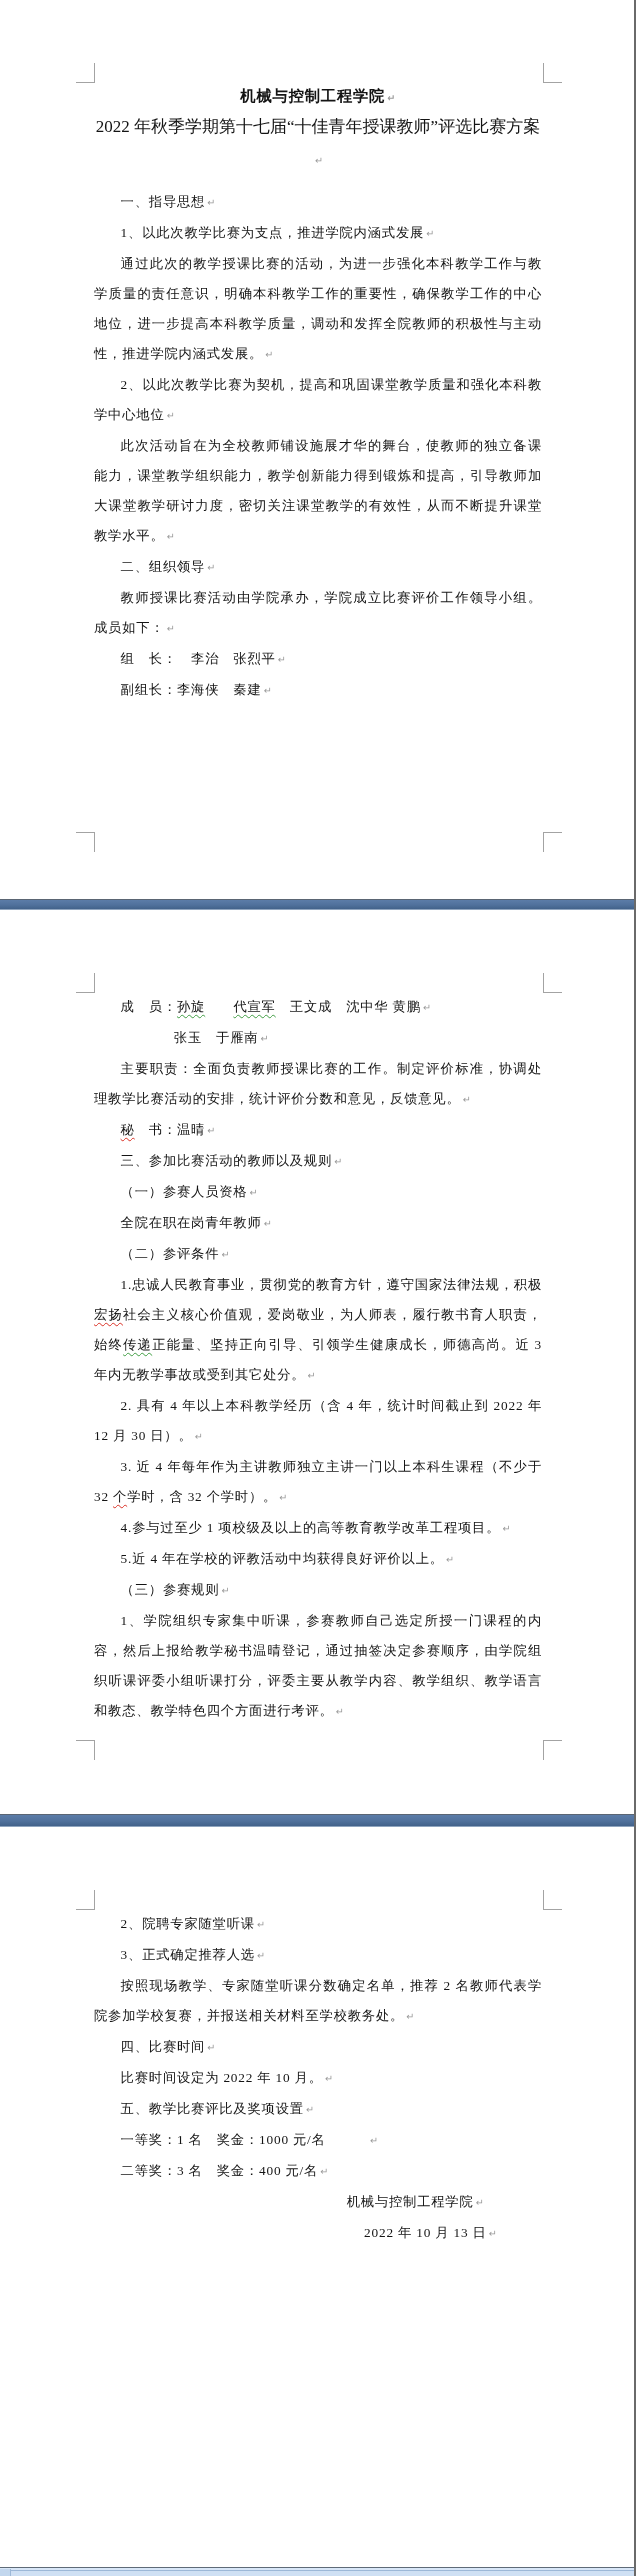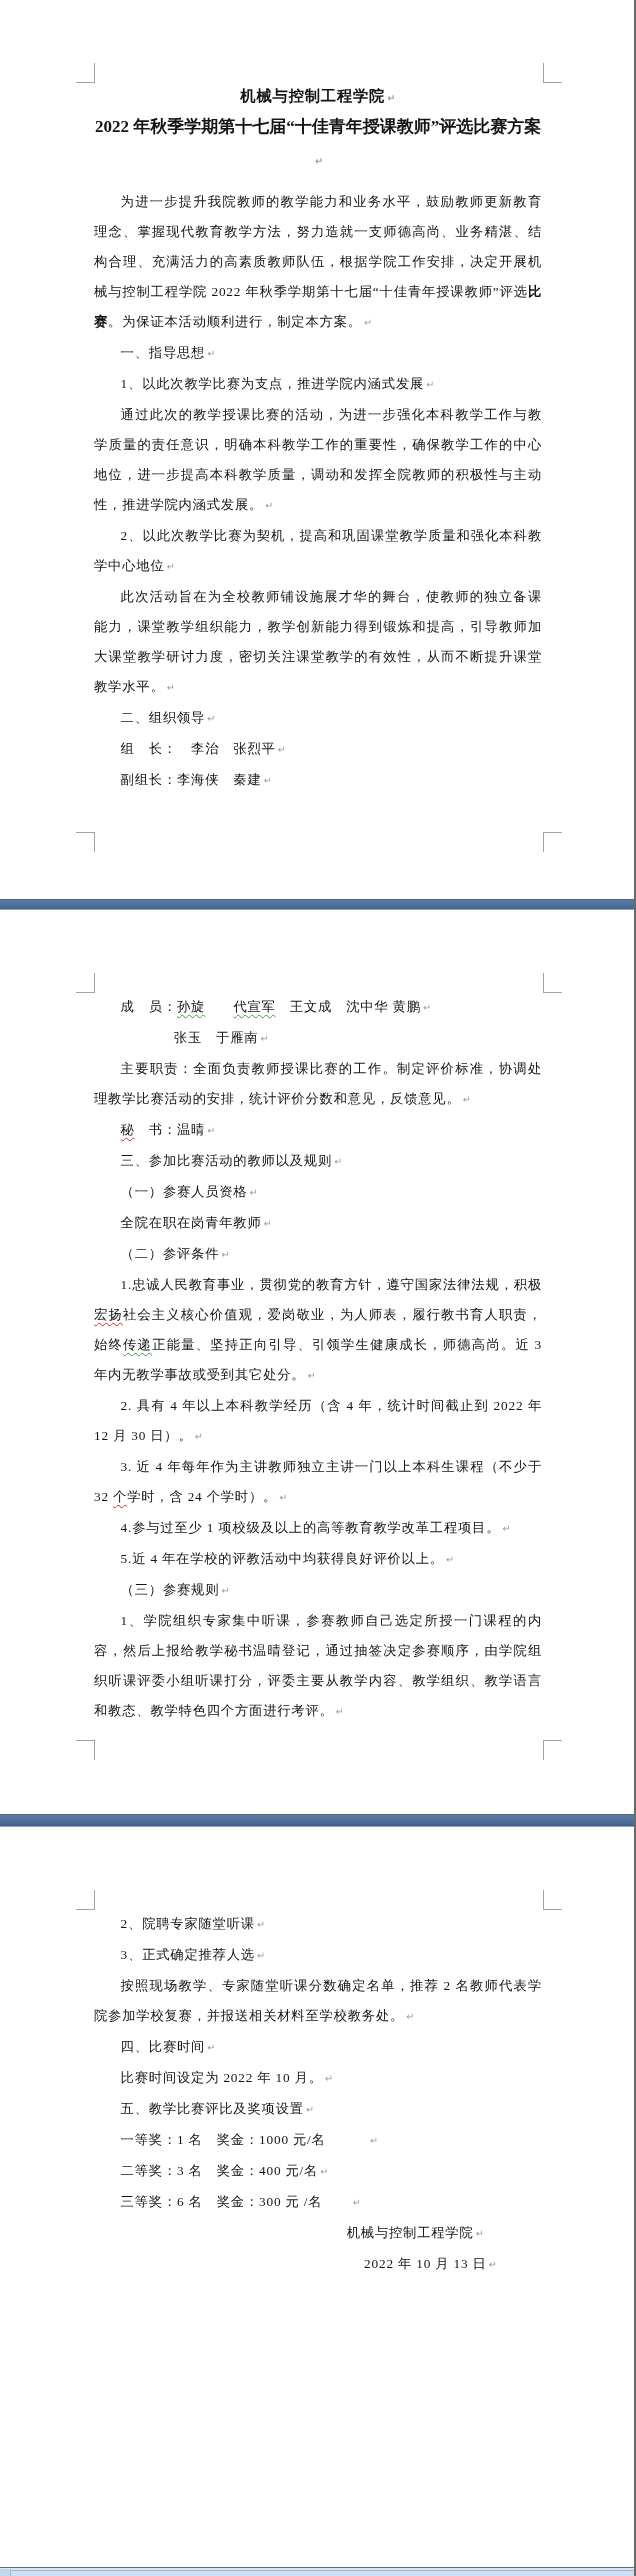--- a/index.html
+++ b/index.html
@@ -12,21 +12,21 @@
   .page{position:relative;width:636px;background:#ffffff;overflow:hidden;}
   .page-1{height:899px;}
   .page-2{height:904px;}
   .page-3{height:740px;}
   .content{position:absolute;left:94px;top:82px;width:448px;}
   .para{
     margin:0;font-size:13.3px;line-height:30px;letter-spacing:0.8px;
     text-align:justify;text-indent:2em;
   }
   .t-title1{text-align:center;text-indent:0;font-weight:bold;font-size:15.3px;line-height:27px;}
-  .t-title2{text-align:center;text-indent:0;font-weight:bold;font-size:17px;line-height:32px;margin-bottom:9.6px;letter-spacing:0;}
+  .t-title2{text-align:center;text-indent:0;font-weight:normal;font-size:17px;line-height:32px;margin-bottom:9.6px;letter-spacing:0;}
   .t-heading{font-weight:normal;text-align:left;}
   .t-member2{text-indent:6em;text-align:left;}
   .t-list{text-align:left;}
   .t-sign1{text-align:right;text-indent:0;padding-right:58px;}
   .t-sign2{text-align:right;text-indent:0;padding-right:45px;}
   .bold{font-weight:bold;}
   .u-red{text-decoration:underline;text-decoration-style:wavy;text-decoration-color:var(--err-red);text-decoration-thickness:0.8px;text-underline-offset:3.2px;}
   .u-green{text-decoration:underline;text-decoration-style:wavy;text-decoration-color:var(--gram-green);text-decoration-thickness:0.8px;text-underline-offset:3.2px;text-align:center;}
   .pilcrow{color:var(--pmark);font-size:9.6px;letter-spacing:0;margin-left:2.4px;font-family:"DejaVu Sans","Liberation Sans",sans-serif;}
   .crop{position:absolute;width:17.7px;height:19px;border:0 solid #a3a3a3;}
@@ -59,27 +59,27 @@
 
 <div id="doc-root">
     <div class="page page-1">
       <div class="crop tl"></div>
       <div class="crop tr"></div>
       <div class="crop bl"></div>
       <div class="crop br"></div>
       <div class="content">
         <p class="para t-title1"><span>机械与控制工程学院</span><span class="pilcrow">↵</span></p>
         <p class="para t-title2"><span>2022 年秋季学期第十七届“十佳青年授课教师”评选比赛方案</span><span class="pilcrow">↵</span></p>
-        <p class="para t-plain"><span>为进一步提升我院教师的教学能力和业务水平，鼓励教师更新教育理念、掌握现代教育教学方法，努力造就一支师德高尚、业务精湛、结构合理、充满活力的高素质教师队伍，根据学院工作安排，决定开展机械与控制工程学院 2022 年秋季学期第十七届“十佳青年授课教师”评选</span><span class="bold">比赛</span><span>。为保证本活动顺利进行，制定本方案。</span><span class="pilcrow">↵</span></p>
         <p class="para t-heading"><span>一、指导思想</span><span class="pilcrow">↵</span></p>
         <p class="para t-list"><span>1、以此次教学比赛为支点，推进学院内涵式发展</span><span class="pilcrow">↵</span></p>
         <p class="para t-plain"><span>通过此次的教学授课比赛的活动，为进一步强化本科教学工作与教学质量的责任意识，明确本科教学工作的重要性，确保教学工作的中心地位，进一步提高本科教学质量，调动和发挥全院教师的积极性与主动性，推进学院内涵式发展。</span><span class="pilcrow">↵</span></p>
         <p class="para t-plain"><span>2、以此次教学比赛为契机，提高和巩固课堂教学质量和强化本科教学中心地位</span><span class="pilcrow">↵</span></p>
         <p class="para t-plain"><span>此次活动旨在为全校教师铺设施展才华的舞台，使教师的独立备课能力，课堂教学组织能力，教学创新能力得到锻炼和提高，引导教师加大课堂教学研讨力度，密切关注课堂教学的有效性，从而不断提升课堂教学水平。</span><span class="pilcrow">↵</span></p>
         <p class="para t-heading"><span>二、组织领导</span><span class="pilcrow">↵</span></p>
+        <p class="para t-plain"><span>教师授课比赛活动由学院承办，学院成立比赛评价工作领导小组。成员如下：</span><span class="pilcrow">↵</span></p>
         <p class="para t-list"><span>组　长：　李治　张烈平</span><span class="pilcrow">↵</span></p>
         <p class="para t-list"><span>副组长：李海侠　秦建</span><span class="pilcrow">↵</span></p>
       </div>
     </div>
     <div class="separator sep-1"></div>
     <div class="page page-2">
       <div class="crop tl"></div>
       <div class="crop tr"></div>
       <div class="crop bl"></div>
       <div class="crop br"></div>
@@ -87,41 +87,40 @@
         <p class="para t-list"><span>成　员：</span><span class="u-green">孙旋</span><span>　　</span><span class="u-green">代宣军</span><span>　王文成　沈中华 黄鹏</span><span class="pilcrow">↵</span></p>
         <p class="para t-member2"><span>张玉　于雁南</span><span class="pilcrow">↵</span></p>
         <p class="para t-plain"><span>主要职责：全面负责教师授课比赛的工作。制定评价标准，协调处理教学比赛活动的安排，统计评价分数和意见，反馈意见。</span><span class="pilcrow">↵</span></p>
         <p class="para t-list"><span class="u-red">秘</span><span>　书：温晴</span><span class="pilcrow">↵</span></p>
         <p class="para t-heading"><span>三、参加比赛活动的教师以及规则</span><span class="pilcrow">↵</span></p>
         <p class="para t-heading"><span>（一）参赛人员资格</span><span class="pilcrow">↵</span></p>
         <p class="para t-list"><span>全院在职在岗青年教师</span><span class="pilcrow">↵</span></p>
         <p class="para t-heading"><span>（二）参评条件</span><span class="pilcrow">↵</span></p>
         <p class="para t-plain"><span>1.忠诚人民教育事业，贯彻党的教育方针，遵守国家法律法规，积极</span><span class="u-red">宏扬</span><span>社会主义核心价值观，爱岗敬业，为人师表，履行教书育人职责，始终</span><span class="u-green">传递</span><span>正能量、坚持正向引导、引领学生健康成长，师德高尚。近 3 年内无教学事故或受到其它处分。</span><span class="pilcrow">↵</span></p>
         <p class="para t-plain"><span>2. 具有 4 年以上本科教学经历（含 4 年，统计时间截止到 2022 年 12 月 30 日）。</span><span class="pilcrow">↵</span></p>
-        <p class="para t-plain"><span>3. 近 4 年每年作为主讲教师独立主讲一门以上本科生课程（不少于 32 </span><span class="u-red">个</span><span>学时，含 24 个学时）。</span><span class="pilcrow">↵</span></p>
+        <p class="para t-plain"><span>3. 近 4 年每年作为主讲教师独立主讲一门以上本科生课程（不少于 32 </span><span class="u-red">个</span><span>学时，含 32 个学时）。</span><span class="pilcrow">↵</span></p>
         <p class="para t-plain"><span>4.参与过至少 1 项校级及以上的高等教育教学改革工程项目。</span><span class="pilcrow">↵</span></p>
         <p class="para t-plain"><span>5.近 4 年在学校的评教活动中均获得良好评价以上。</span><span class="pilcrow">↵</span></p>
         <p class="para t-heading"><span>（三）参赛规则</span><span class="pilcrow">↵</span></p>
         <p class="para t-plain"><span>1、学院组织专家集中听课，参赛教师自己选定所授一门课程的内容，然后上报给教学秘书温晴登记，通过抽签决定参赛顺序，由学院组织听课评委小组听课打分，评委主要从教学内容、教学组织、教学语言和教态、教学特色四个方面进行考评。</span><span class="pilcrow">↵</span></p>
       </div>
     </div>
     <div class="separator sep-2"></div>
     <div class="page page-3">
       <div class="crop tl"></div>
       <div class="crop tr"></div>
       <div class="content">
         <p class="para t-list"><span>2、院聘专家随堂听课</span><span class="pilcrow">↵</span></p>
         <p class="para t-list"><span>3、正式确定推荐人选</span><span class="pilcrow">↵</span></p>
         <p class="para t-plain"><span>按照现场教学、专家随堂听课分数确定名单，推荐 2 名教师代表学院参加学校复赛，并报送相关材料至学校教务处。</span><span class="pilcrow">↵</span></p>
         <p class="para t-heading"><span>四、比赛时间</span><span class="pilcrow">↵</span></p>
         <p class="para t-list"><span>比赛时间设定为 2022 年 10 月。</span><span class="pilcrow">↵</span></p>
         <p class="para t-heading"><span>五、教学比赛评比及奖项设置</span><span class="pilcrow">↵</span></p>
         <p class="para t-list"><span>一等奖：1 名　奖金：1000 元/名　　　</span><span class="pilcrow">↵</span></p>
         <p class="para t-list"><span>二等奖：3 名　奖金：400 元/名</span><span class="pilcrow">↵</span></p>
-        <p class="para t-list"><span>三等奖：6 名　奖金：300 元 /名　　</span><span class="pilcrow">↵</span></p>
         <p class="para t-sign1"><span>机械与控制工程学院</span><span class="pilcrow">↵</span></p>
         <p class="para t-sign2"><span>2022 年 10 月 13 日</span><span class="pilcrow">↵</span></p>
       </div>
     </div>
     <div class="hscroll">
       <div class="corner"></div>
       <div class="track"></div>
     </div>
   </div>
 <div class="right-edge"></div>

